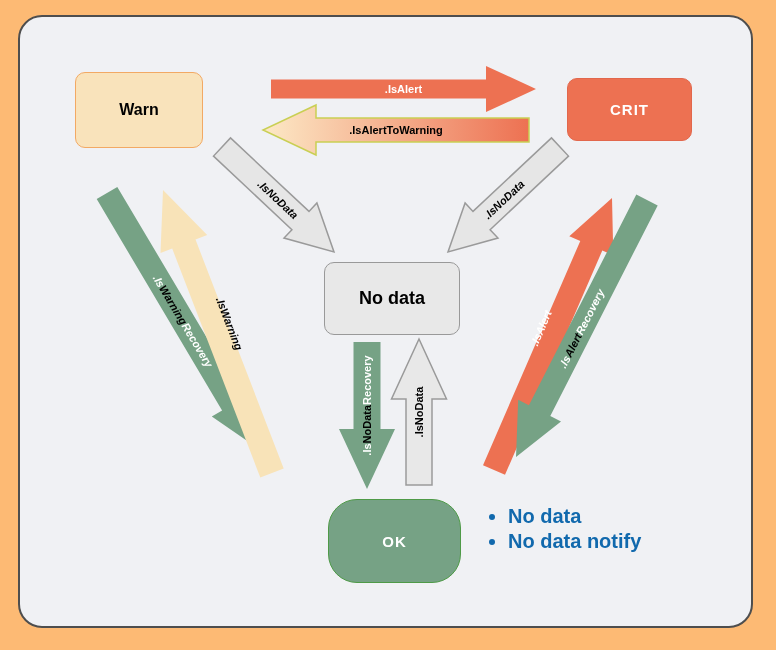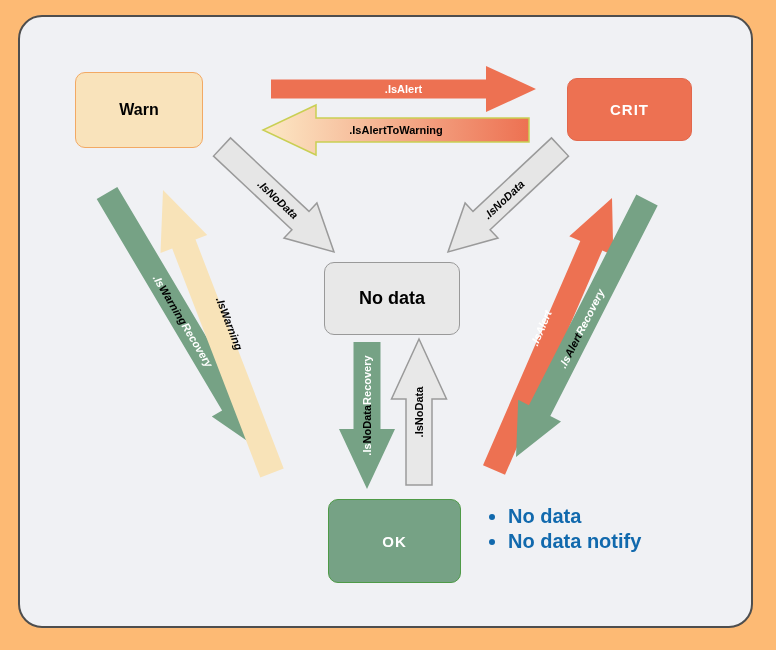--- a/index.html
+++ b/index.html
@@ -6,21 +6,21 @@
   .stage{position:relative;width:776px;height:650px;background:#fdba74;overflow:hidden;
          font-family:"Liberation Sans",sans-serif;}
   .frame{position:absolute;left:18px;top:15px;width:735px;height:613px;
          border:2px solid #4e4e4e;border-radius:24px;box-sizing:border-box;}
   #arrows{position:absolute;left:0;top:0;width:776px;height:650px;}
   .node{position:absolute;display:flex;align-items:center;justify-content:center;
         border-radius:10px;box-sizing:border-box;font-weight:bold;border:1.5px solid transparent;}
   .node-warn{left:75px;top:72px;width:128px;height:76px;font-size:16px;}
   .node-crit{left:567px;top:78px;width:125px;height:63px;font-size:15px;letter-spacing:1px;}
   .node-nodata{left:324px;top:262px;width:136px;height:73px;font-size:18px;}
-  .node-ok{left:328px;top:499px;width:133px;height:84px;font-size:15px;letter-spacing:1px;}
+  .node-ok{left:328px;top:499px;width:133px;height:84px;font-size:15px;letter-spacing:1px;border-radius:29px;}
   .legend{position:absolute;left:488px;top:504px;margin:0;padding:0 0 0 20px;
           font-size:20px;font-weight:bold;line-height:25px;}
   .legend li{margin:0;padding:0;}
   svg text{font-family:"Liberation Sans",sans-serif;font-weight:bold;}
 </style>
 </head>
 <body>
 
 <div class="stage">
   <div class="frame" style="background: rgb(240, 241, 244); border-color: rgb(78, 78, 78);"></div>

